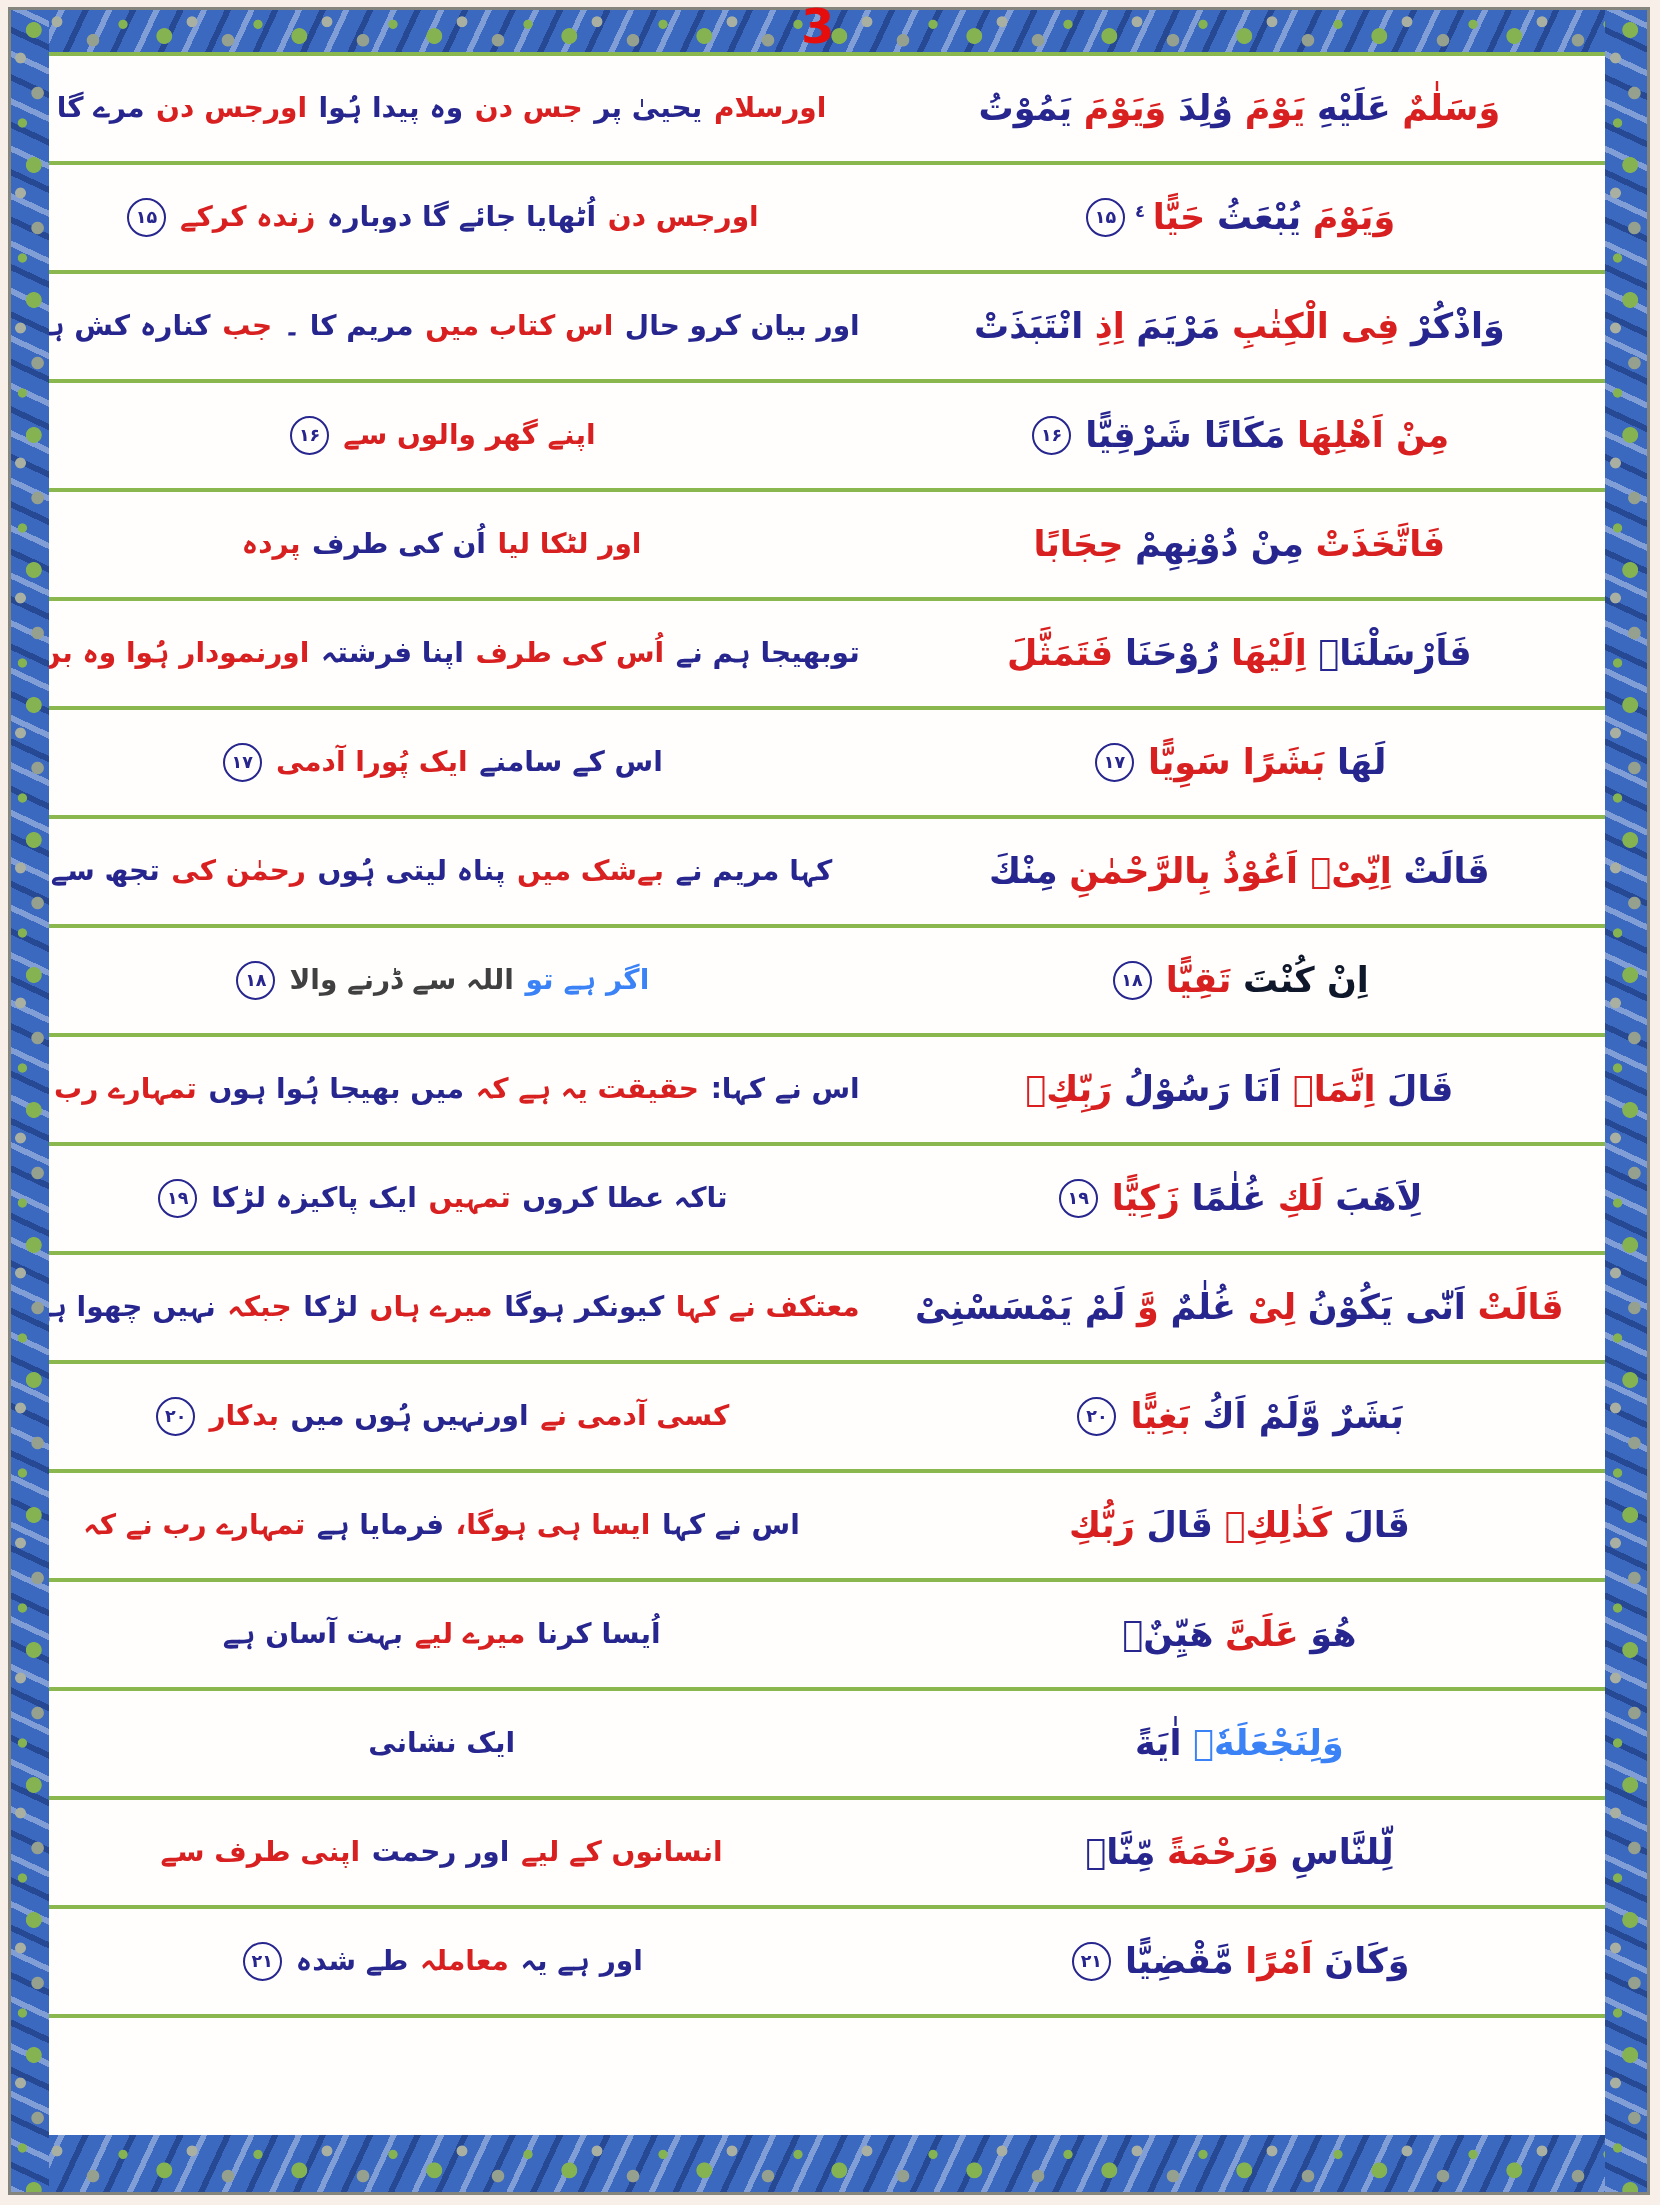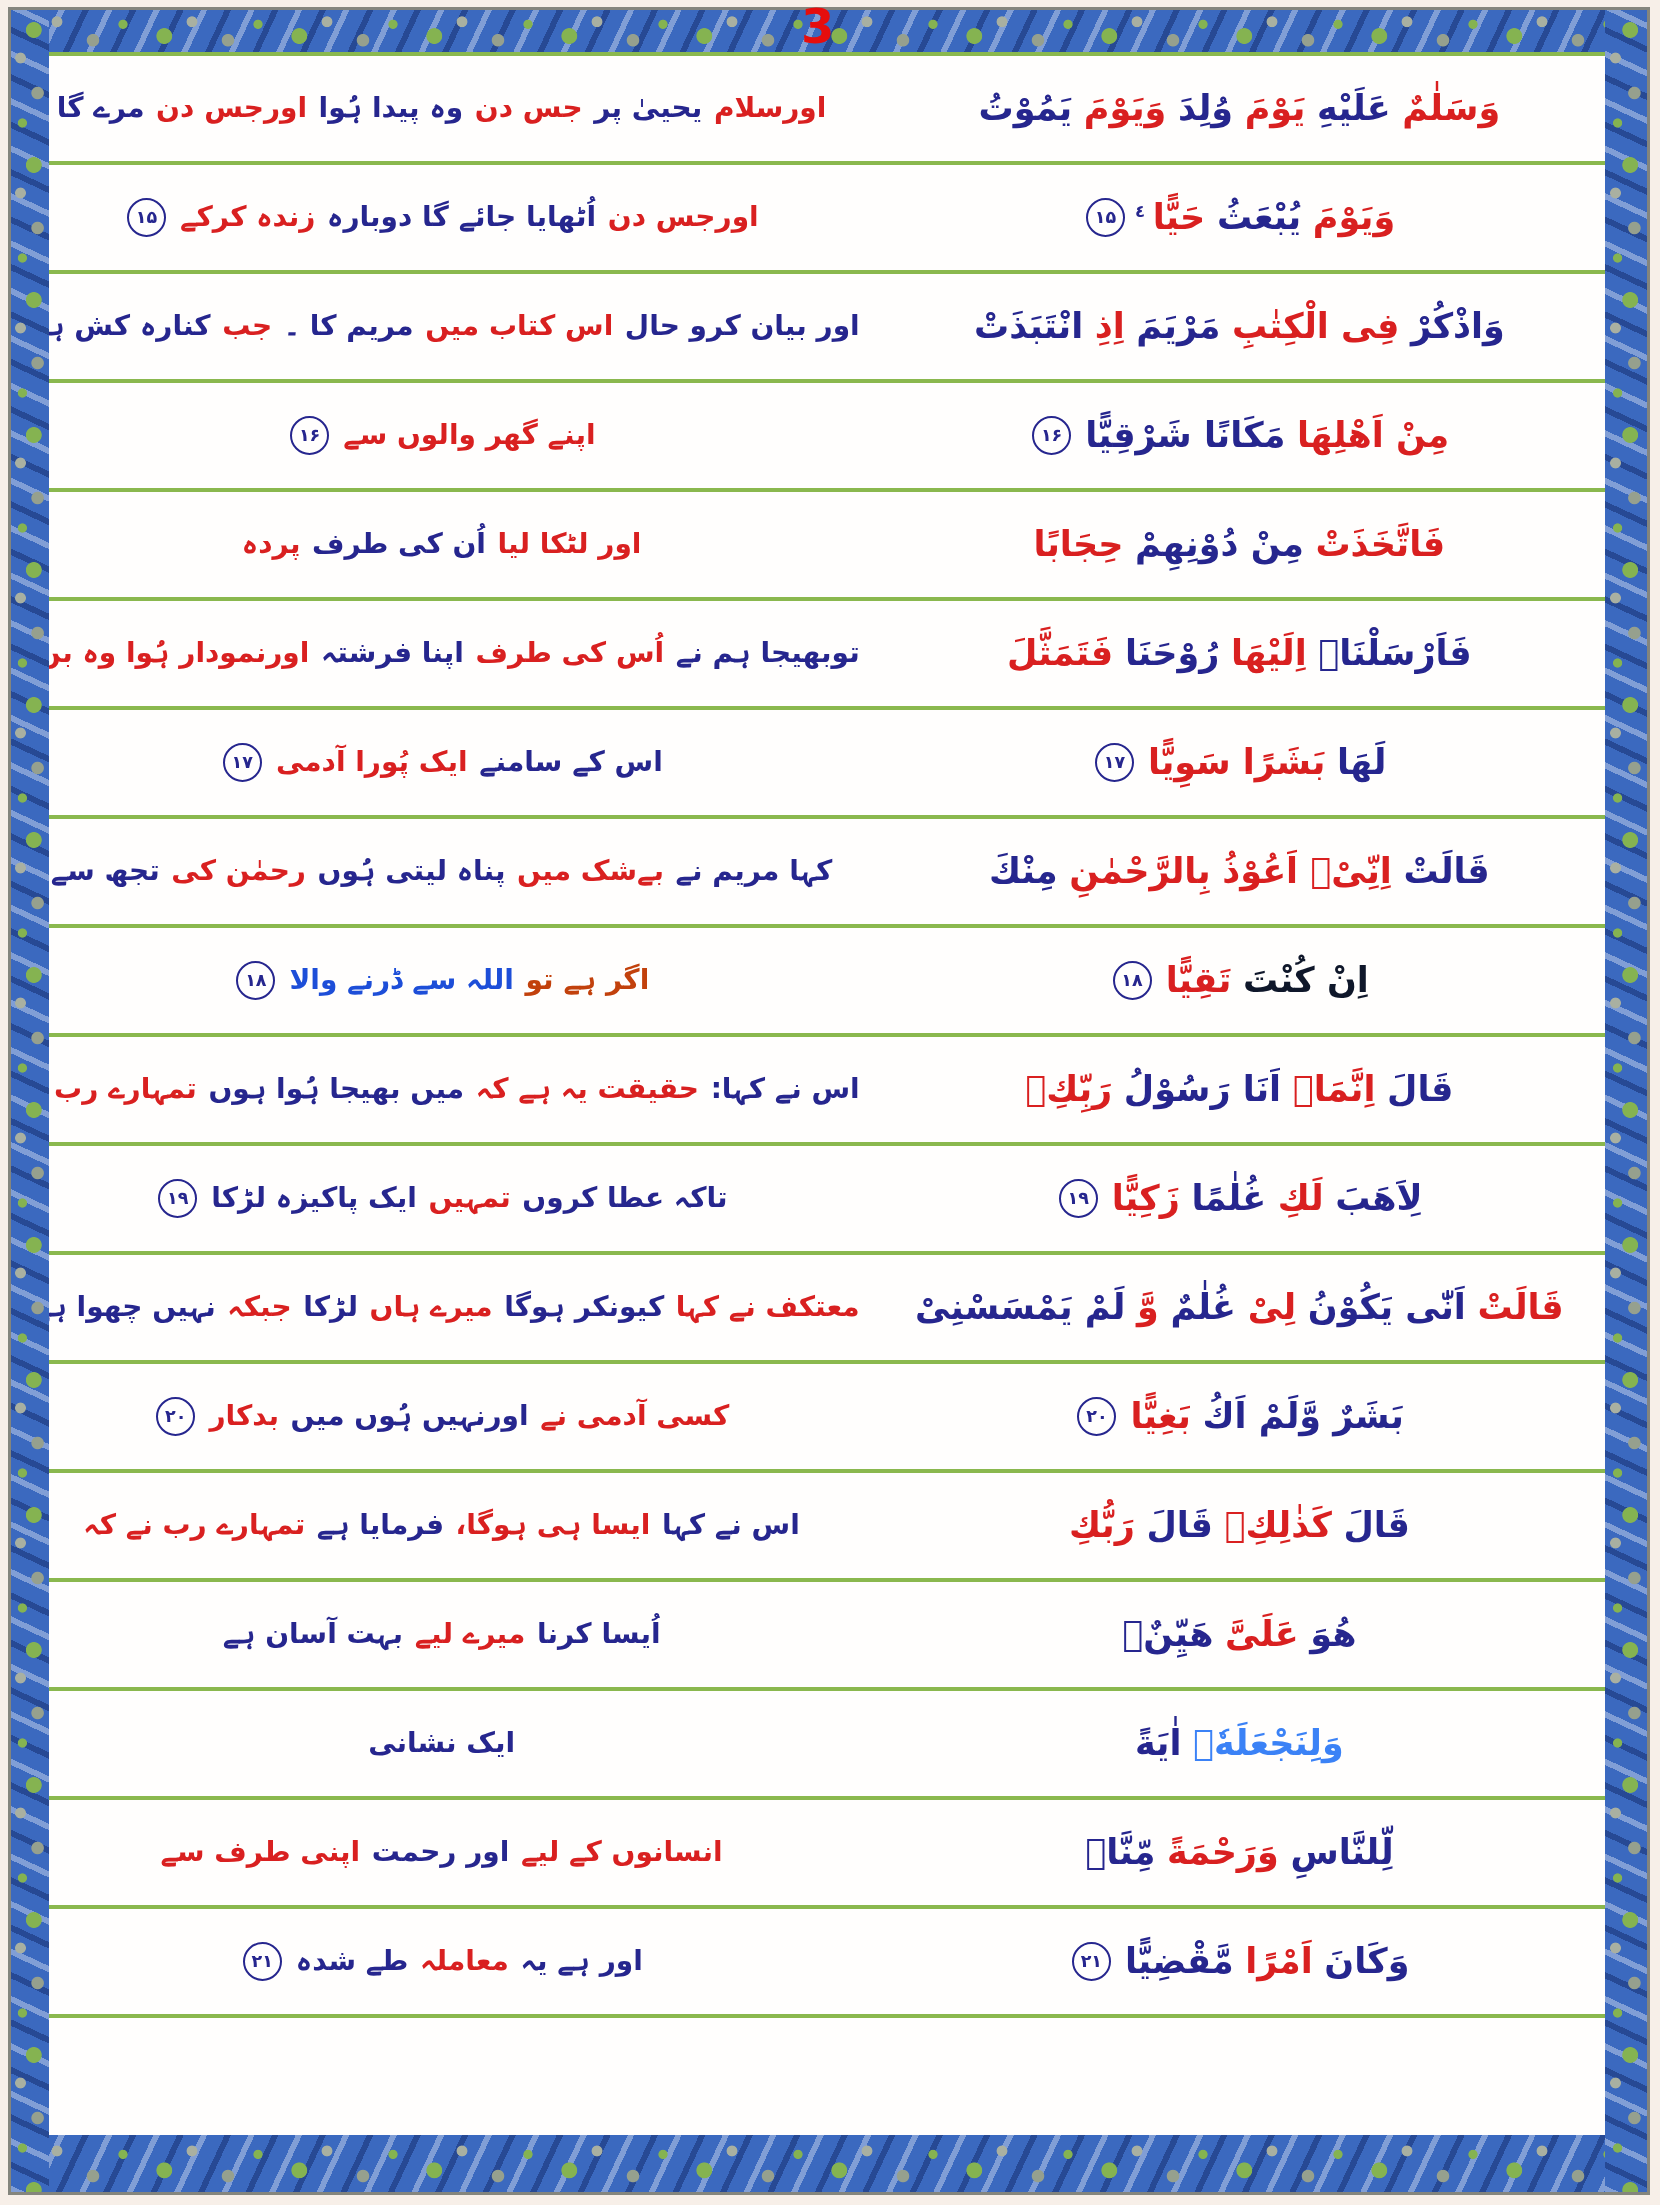--- a/index.html
+++ b/index.html
@@ -256,22 +256,22 @@
             <span class="seg" style="color: rgb(38, 38, 142);">تجھ سے</span>
           </div>
         </div>
         <div class="row">
           <div class="cell arabic">
             <span class="seg" style="color: #0f172a;">اِنْ كُنْتَ</span>
             <span class="seg" style="color: rgb(217, 32, 32);">تَقِيًّا</span>
             <span class="vnum">۱۸</span>
           </div>
           <div class="cell urdu">
-            <span class="seg" style="color: #c2410c;">اگر ہے تو</span>
-            <span class="seg" style="color: #1d4ed8; text-align: center;">اللہ سے ڈرنے والا</span>
+            <span class="seg" style="color: #3b82f6;">اگر ہے تو</span>
+            <span class="seg" style="color: #404040; text-align: center;">اللہ سے ڈرنے والا</span>
             <span class="vnum">۱۸</span>
           </div>
         </div>
         <div class="row">
           <div class="cell arabic">
             <span class="seg" style="color: rgb(38, 38, 142);">قَالَ</span>
             <span class="seg" style="color: rgb(217, 32, 32);">اِنَّمَاۤ</span>
             <span class="seg" style="color: rgb(38, 38, 142);">اَنَا رَسُوْلُ</span>
             <span class="seg" style="color: rgb(217, 32, 32);">رَبِّكِۚ</span>
           </div>

